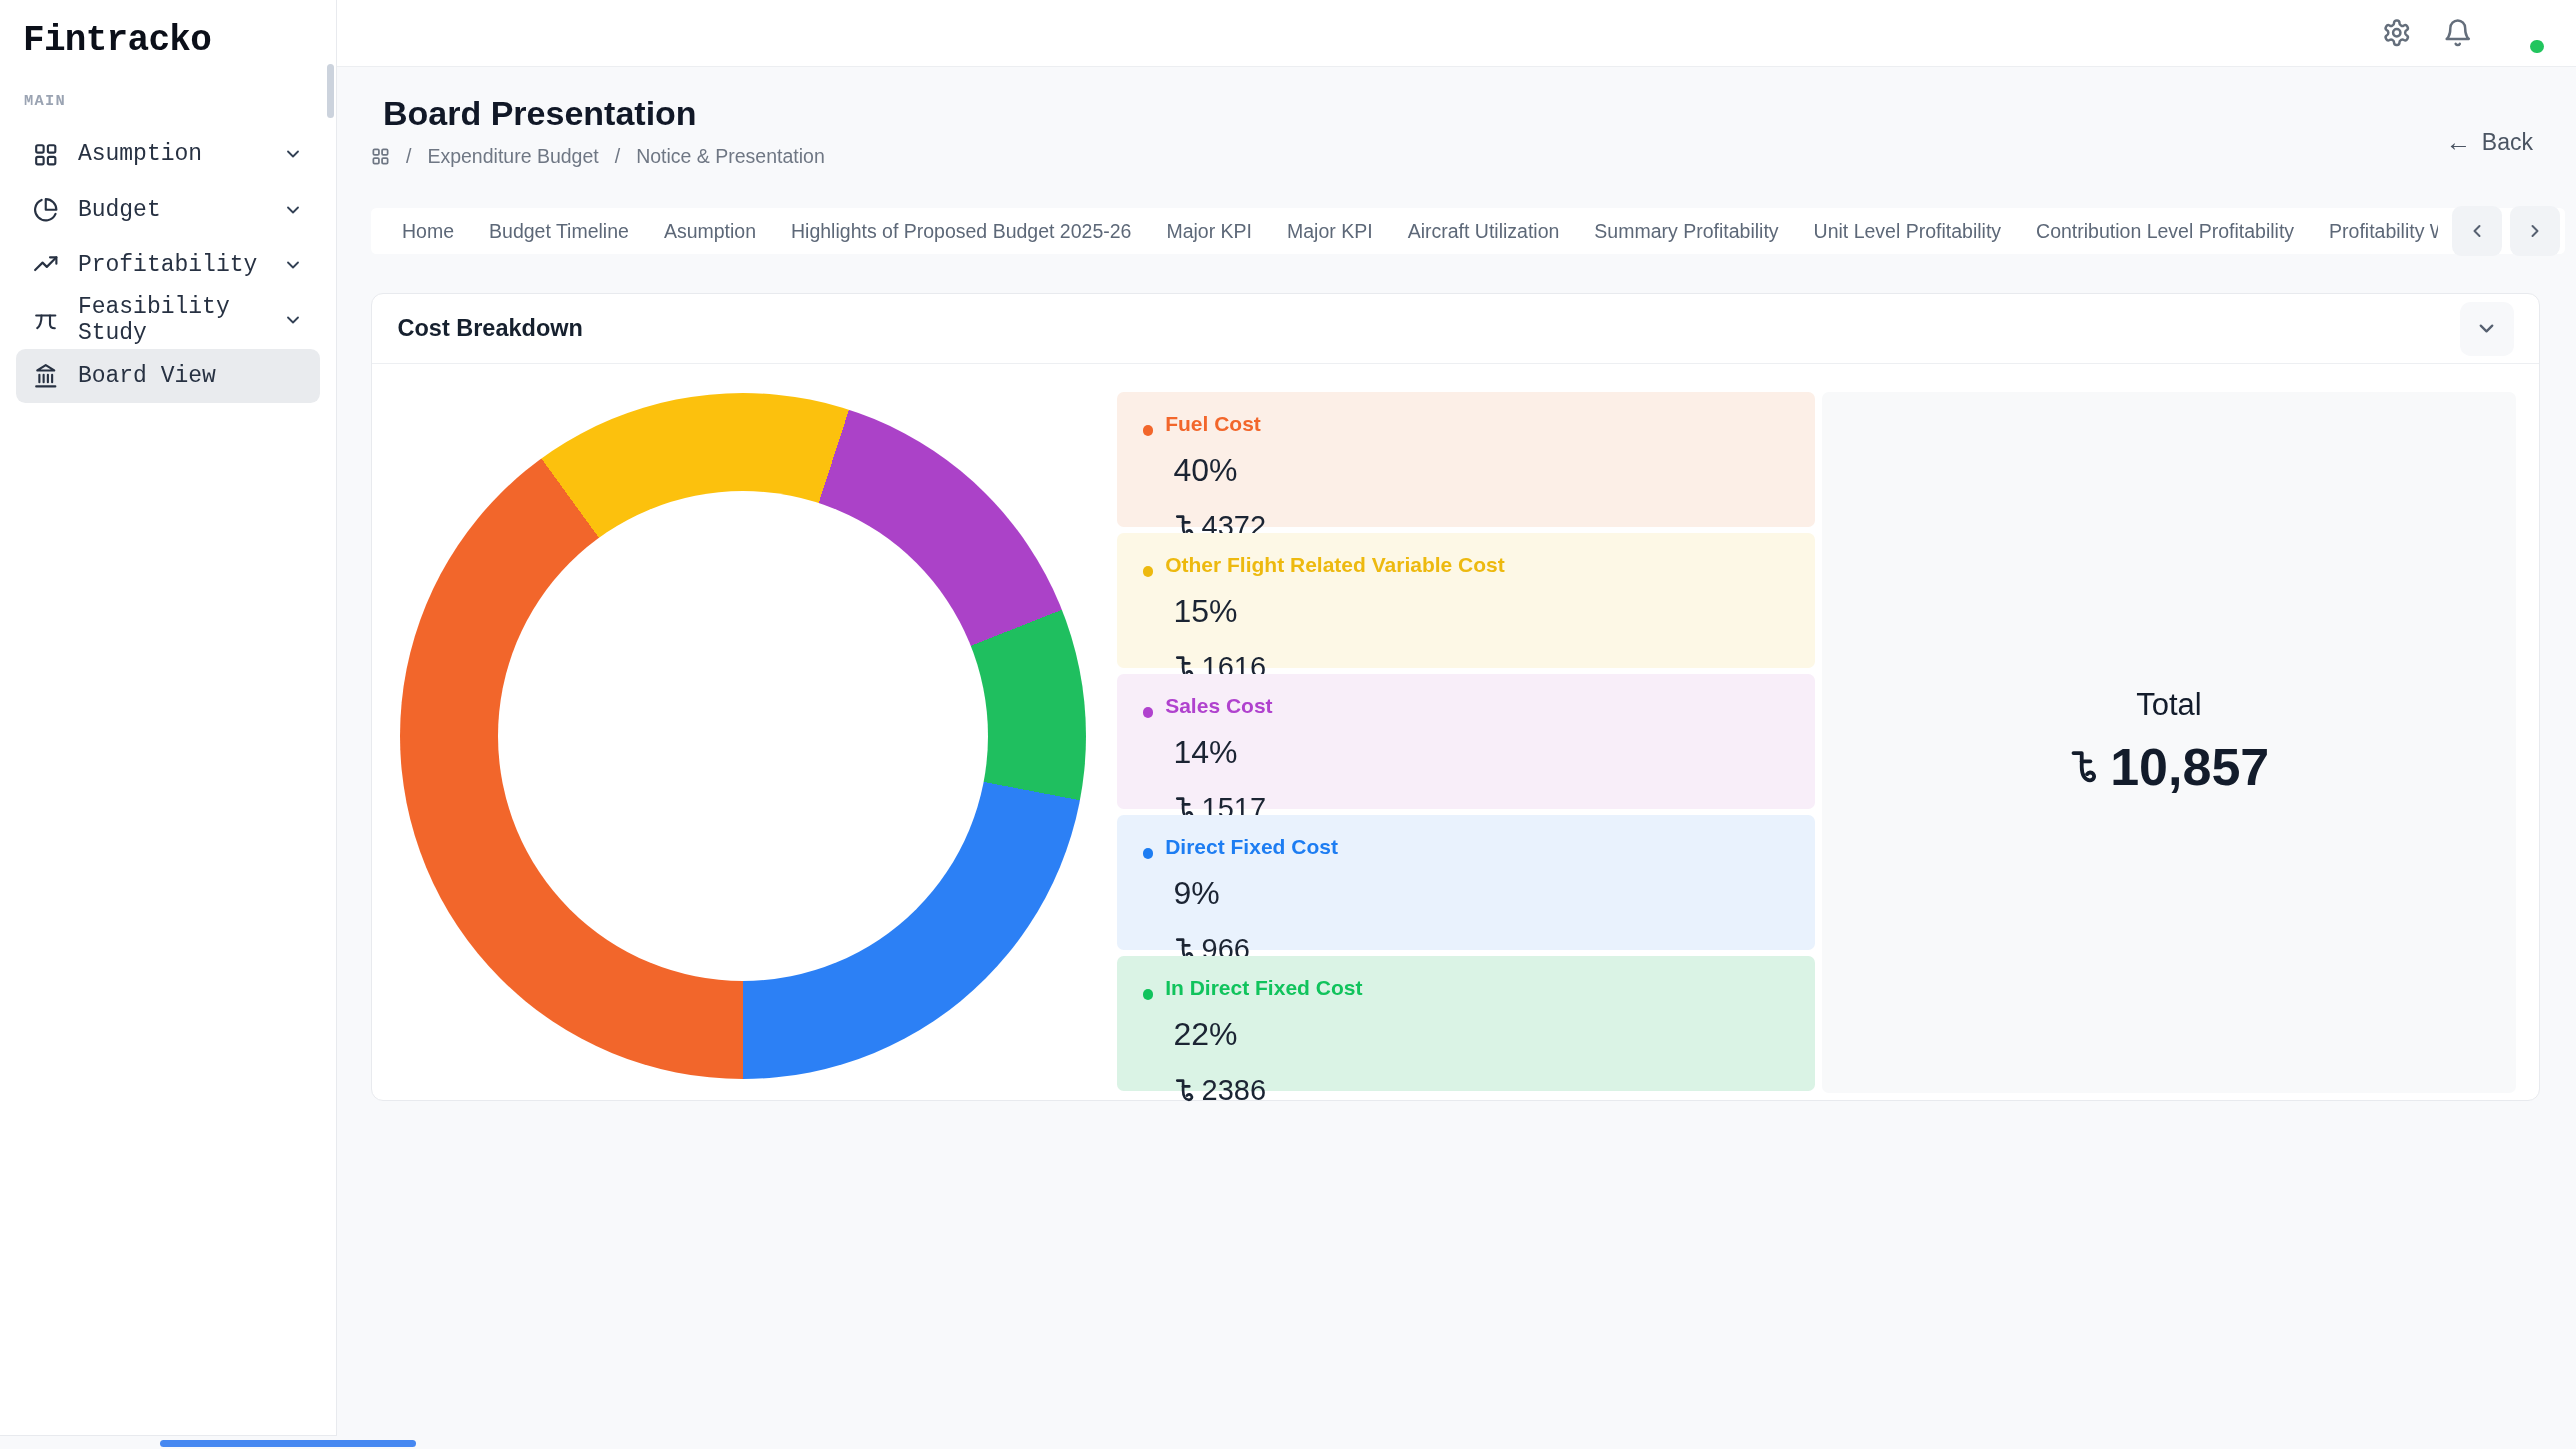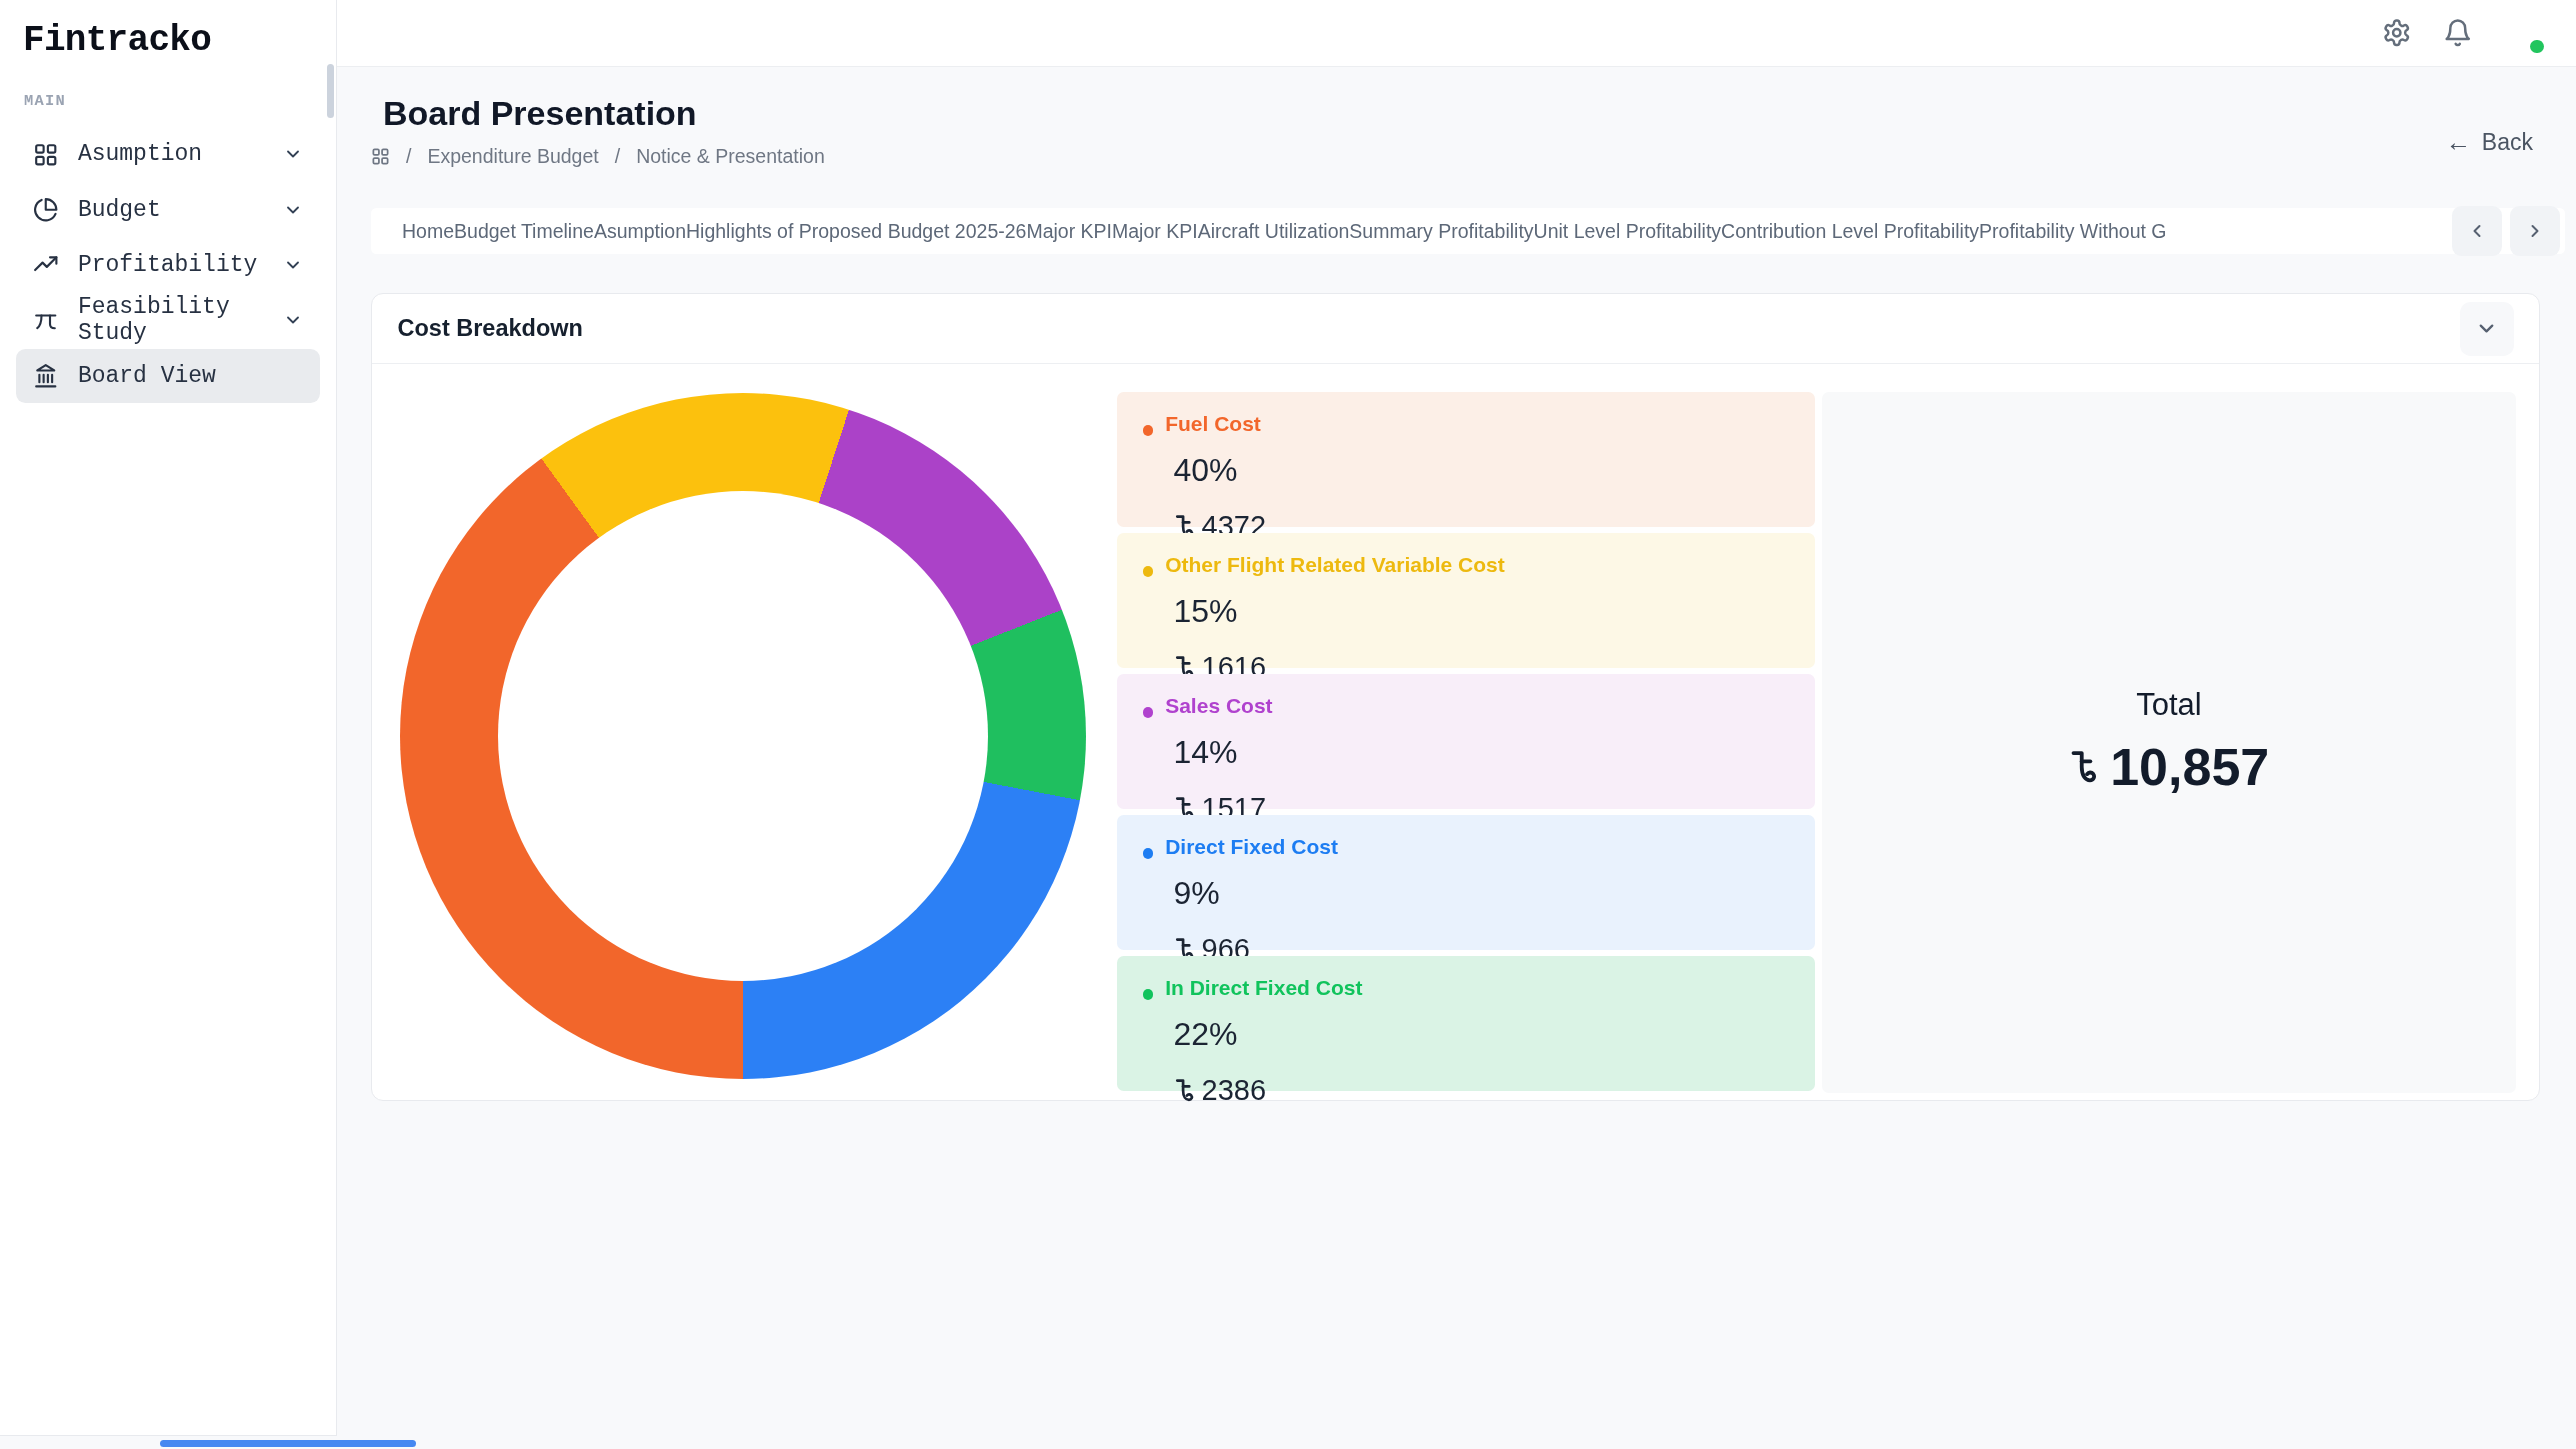--- a/index.html
+++ b/index.html
@@ -28,21 +28,21 @@
 
   
   .page-title { position:absolute; left:371px; top:94px; font-size:34px; font-weight:700; color:#111827;margin-left:12px; }
   .breadcrumb { position:absolute; left:371px; top:145px; display:flex; align-items:center; gap:16px; font-size:19.5px; color:#6f7784; }
   .breadcrumb .bicon { width:19px; height:19px; display:flex; }
   .back-btn { position:absolute; right:43px; top:129px; display:flex; align-items:center; gap:10.7px; font-size:23px; color:#4b5563; cursor:pointer; }
   .back-btn .arrow { font-size:25.5px; line-height:1; }
 
   
   .tabbar { position:absolute; left:371px; top:208px; width:2194px; height:46px; background:#ffffff; border-radius:5.4px; display:flex; align-items:center; z-index:2; }
-  .tabs { display:flex; align-items:flex-end; padding:0 31px; white-space:nowrap; overflow:hidden; flex:1; margin-right:127px; }
+  .tabs { display:flex; align-items:flex-end; gap:35px; padding:0 31px; white-space:nowrap; overflow:hidden; flex:1; margin-right:127px; }
   .tab { font-size:19.5px; font-weight:500; color:#5d6878; cursor:pointer; flex:0 0 auto; }
   .tab-nav { position:absolute; right:5.4px; top:-2px; display:flex; gap:8px; }
   .tab-nav-btn { width:50px; height:50px; border-radius:9.4px; background:#f1f3f6; display:flex; align-items:center; justify-content:center; cursor:pointer; }
   .tab-nav-btn svg { width:20px; height:20px; }
 
   
   .card { position:absolute; left:371px; top:293px; width:2169px; height:808px; background:#ffffff; border:1.3px solid #e8eaee; border-radius:12px; z-index:1; }
   .card-head { height:70px; border-bottom:1.3px solid #edeff2; display:flex; align-items:center; padding:0 25.5px; }
   .card-title { font-size:23.5px; font-weight:700; color:#16202e; }
   .collapse-btn { margin-left:auto; width:54px; height:54px; border-radius:10.7px; background:#f7f8fa; display:flex; align-items:center; justify-content:center; cursor:pointer; }

